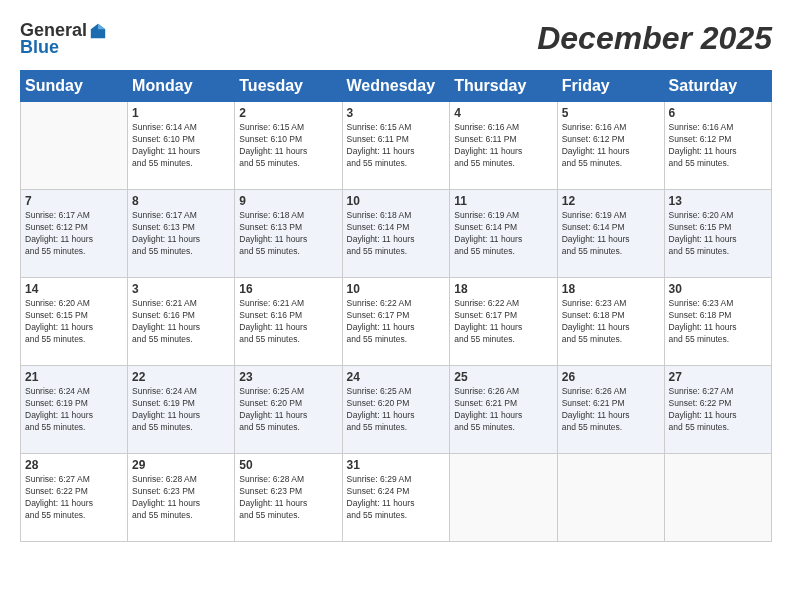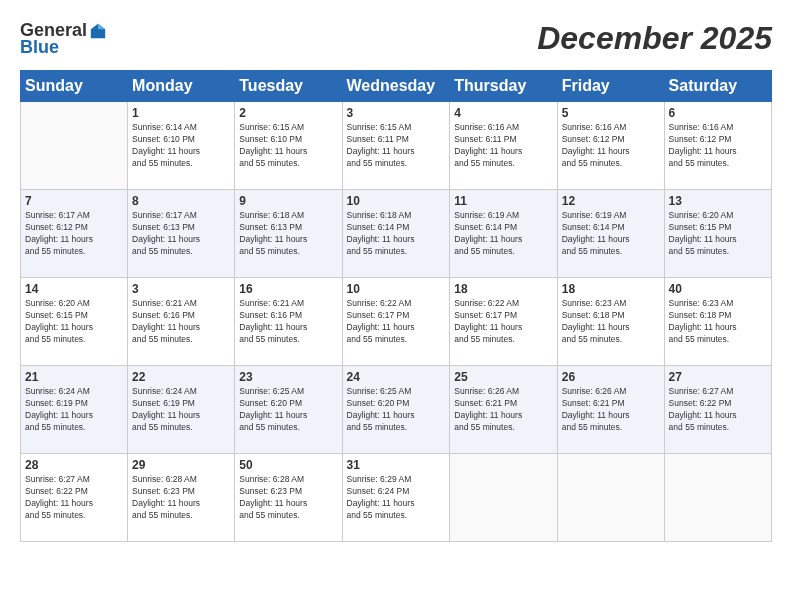--- a/index.html
+++ b/index.html
@@ -209,21 +209,21 @@
           </td>
           <td>
             <span class="day-number">18</span>
             <div class="day-info">Sunrise: 6:22 AM<br>Sunset: 6:17 PM<br>Daylight: 11 hours<br>and 55 minutes.</div>
           </td>
           <td>
             <span class="day-number">18</span>
             <div class="day-info">Sunrise: 6:23 AM<br>Sunset: 6:18 PM<br>Daylight: 11 hours<br>and 55 minutes.</div>
           </td>
           <td>
-            <span class="day-number">40</span>
+            <span class="day-number">30</span>
             <div class="day-info">Sunrise: 6:23 AM<br>Sunset: 6:18 PM<br>Daylight: 11 hours<br>and 55 minutes.</div>
           </td>
         </tr>
         <tr class="row-alt">
           <td>
             <span class="day-number">21</span>
             <div class="day-info">Sunrise: 6:24 AM<br>Sunset: 6:19 PM<br>Daylight: 11 hours<br>and 55 minutes.</div>
           </td>
           <td>
             <span class="day-number">22</span>

